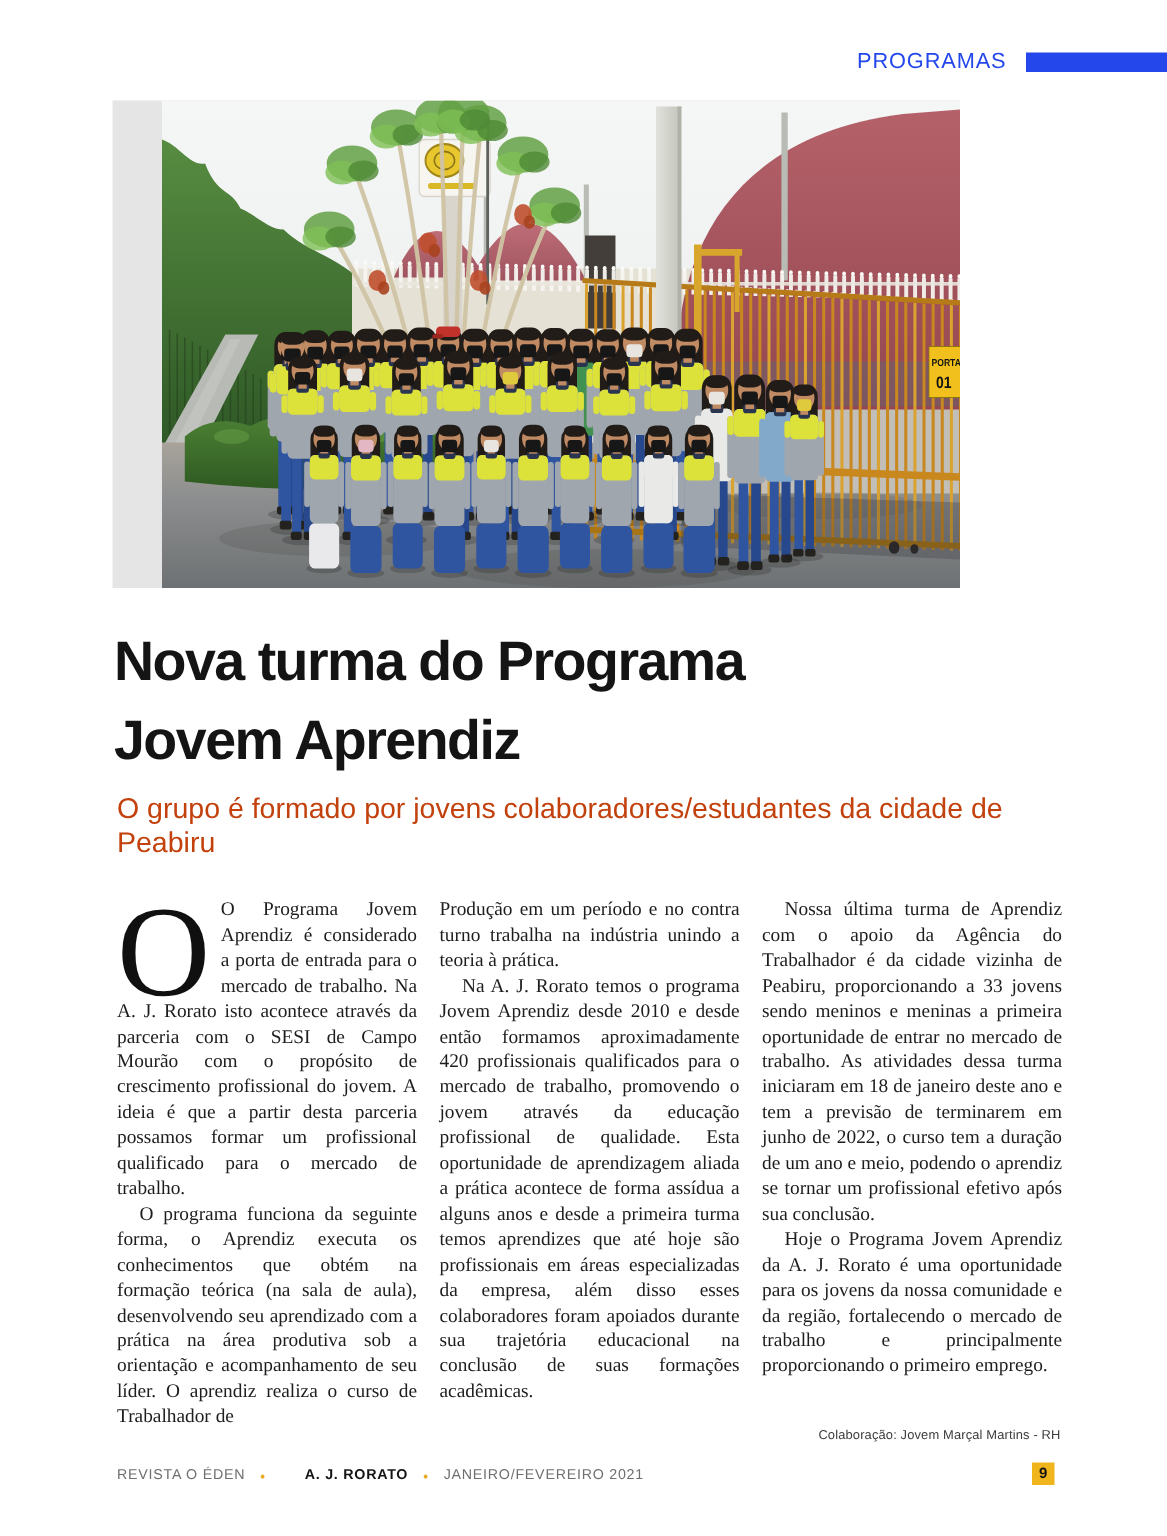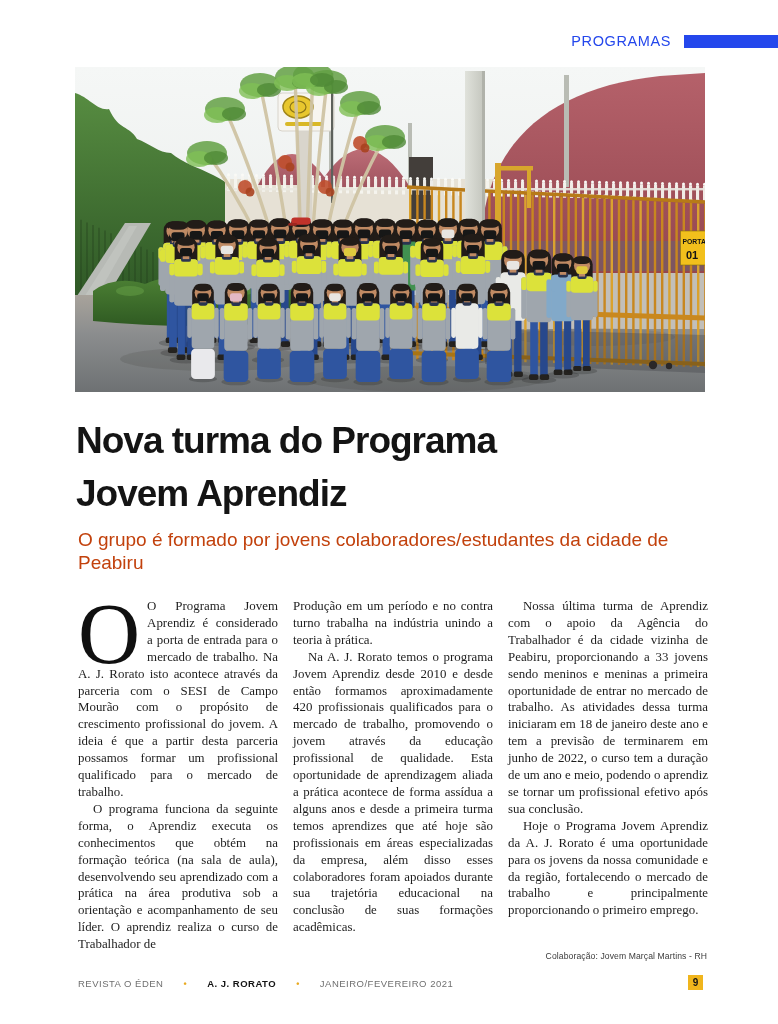--- a/index.html
+++ b/index.html
@@ -5,21 +5,21 @@
   html,body{margin:0;padding:0;background:#ffffff;}
   .page{position:relative;width:778px;height:1024px;background:#ffffff;overflow:hidden;
         font-family:"Liberation Sans",sans-serif;}
 
   
   .section-head{position:absolute;top:33px;right:0;display:flex;align-items:center;}
   .section-label{color:#2447ec;font-weight:400;font-size:14.5px;letter-spacing:.6px;}
   .section-bar{width:94px;height:13px;background:#2447ec;margin-left:13px;}
 
   
-  .photo{position:absolute;left:75px;top:67px;width:630px;height:325px;overflow:hidden;background:#e5e5e5;}
+  .photo{position:absolute;left:75px;top:67px;width:532px;height:325px;overflow:hidden;background:#e5e5e5;padding-left:33px;}
   .photo svg{display:block;width:100%;height:100%;}
 
   
   .headline{position:absolute;left:76px;top:414px;width:660px;font-weight:800;font-size:37px;
             line-height:53px;color:#141414;letter-spacing:-1px;}
   .subtitle{position:absolute;left:78px;top:529px;width:620px;font-size:19px;line-height:22.5px;color:#c2410c;}
 
   
   .columns{position:absolute;left:78px;top:598px;width:630px;height:366px;display:flex;gap:15px;
            overflow:hidden;font-family:"Liberation Serif",serif;font-size:12.9px;line-height:16.9px;
@@ -27,23 +27,23 @@
   .col{width:200px;}
   .col p{margin:0;}
   .col p.indent{text-indent:15px;}
   .dropcap{float:left;font-family:"Liberation Serif",serif;font-size:86px;line-height:62px;
            padding:5px 7px 0 0;color:#101010;}
 
   .credit{position:absolute;left:488px;top:951px;width:219px;text-align:right;
           font-size:8.6px;color:#3b3b3b;letter-spacing:.1px;}
 
   
-  .footer{position:absolute;left:78px;top:978px;display:flex;align-items:center;gap:20px;
+  .footer{position:absolute;left:78px;top:978px;display:flex;align-items:center;gap:10px;
           font-size:9.5px;letter-spacing:.5px;color:#6f6f6f;}
-  .footer .brand{color:#131313;font-weight:700;}
+  .footer .brand{color:#131313;font-weight:700;margin-left:16px;}
   .footer .dot{color:#e9a91f;font-weight:700;font-size:9px;}
   .page-badge{position:absolute;left:688px;top:975px;width:15px;height:15px;background:#f0b51d;
               color:#141414;font-weight:700;font-size:10px;display:flex;align-items:center;justify-content:center;}
 </style>
 </head>
 <body>
 
 <div class="page">
 
   <div class="section-head">

